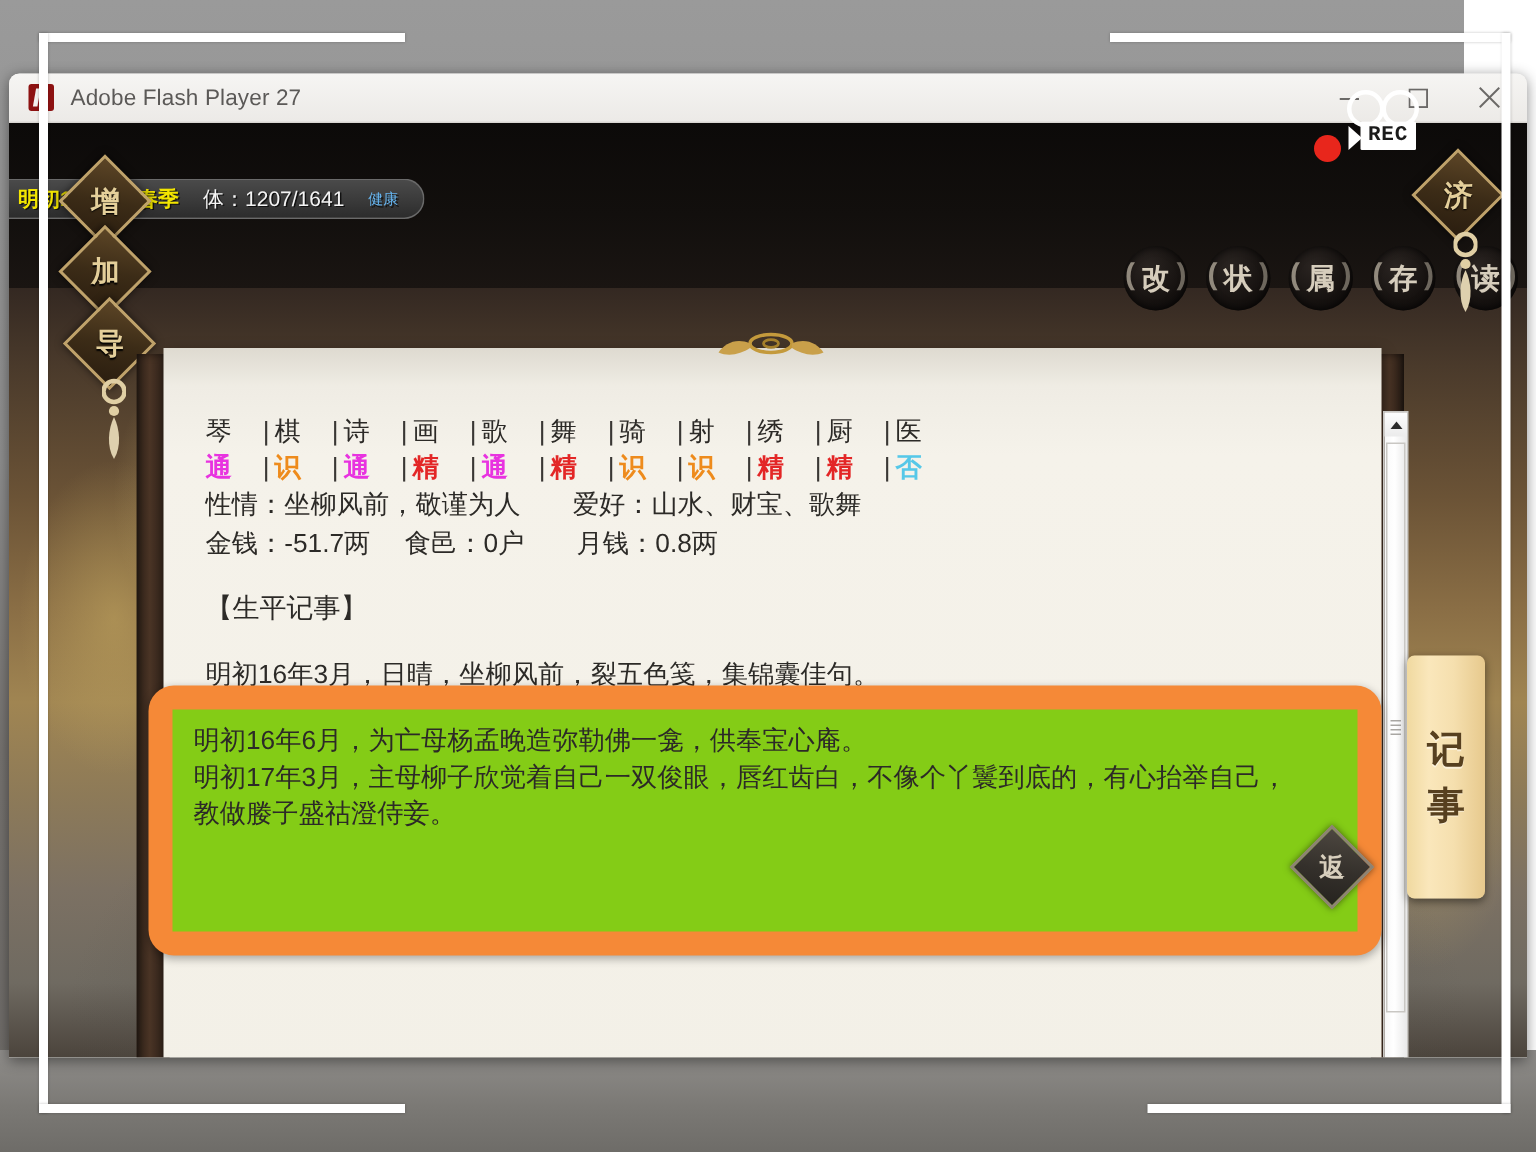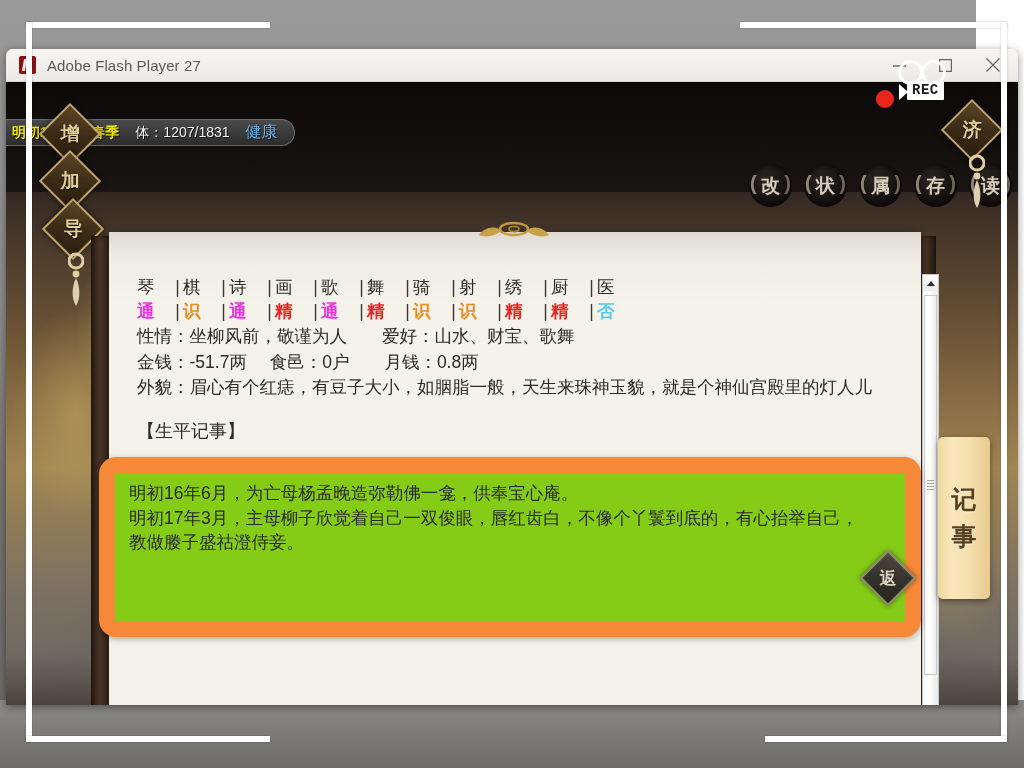--- a/index.html
+++ b/index.html
@@ -101,21 +101,21 @@
     background: linear-gradient(180deg, #4a4a4a 0%, #3b3b3b 52%, #2c2c2c 100%);
     border-radius: 0 14px 14px 0;
     border: 1px solid #6a6a6a;
     border-left: none;
   }
   .hud-date {
     font-size: 14px; font-weight: bold; color: #f2e500;
     text-shadow: 1px 1px 0 #111;
   }
   .hud-hp { font-size: 14px; color: #f4f4f4; text-shadow: 1px 1px 0 #111; }
-  .hud-state { font-size: 16px; color: #66b4ee; text-shadow: 1px 1px 0 #111; }
+  .hud-state { font-size: 10px; color: #66b4ee; text-shadow: 1px 1px 0 #111; }
 
   
   .top-buttons {
     position: absolute; right: 6px; top: 82px;
     display: flex; align-items: center; gap: 12px;
   }
   .circ-btn {
     width: 43px; height: 43px; border-radius: 50%;
     background: radial-gradient(circle at 38% 32%, #2a2421 0%, #15110f 62%, #090707 100%);
     color: #d6cdbc;
@@ -358,21 +358,21 @@
         </div>
       </div>
     </div>
 
     <div class="game">
       <div class="foliage"></div>
       <div class="game-top"></div>
 
       <div class="hud">
         <div class="hud-date">明初17年3月春季</div>
-        <div class="hud-hp">体：1207/1831</div>
+        <div class="hud-hp">体：1207/1641</div>
         <div class="hud-state">健康</div>
       </div>
 
       <div class="top-buttons">
         <div class="circ-btn">
             <span>改</span>
           </div>
         <div class="circ-btn">
             <span>状</span>
           </div>
@@ -479,21 +479,20 @@
 
           <div class="info-line">
             <span>性情：坐柳风前，敬谨为人</span><span class="gap"></span>
             <span>爱好：山水、财宝、歌舞</span>
           </div>
           <div class="info-line">
             <span>金钱：-51.7两</span><span class="gap-s"></span>
             <span>食邑：0户</span><span class="gap"></span>
             <span>月钱：0.8两</span>
           </div>
-          <div class="info-line">外貌：眉心有个红痣，有豆子大小，如胭脂一般，天生来珠神玉貌，就是个神仙宫殿里的灯人儿</div>
 
           <div class="section-title">【生平记事】</div>
 
           <div class="event-block">
             <div class="event-line">明初16年3月，日晴，坐柳风前，裂五色笺，集锦囊佳句。</div>
             <div class="event-line">明初16年5月，梅雨时节，备缸瓮，收蓄雨水，以供享茶之需。</div>
           </div>
         </div>
 
         <div class="scrollbar" style="left:831px; top:42px; height:455px;">

